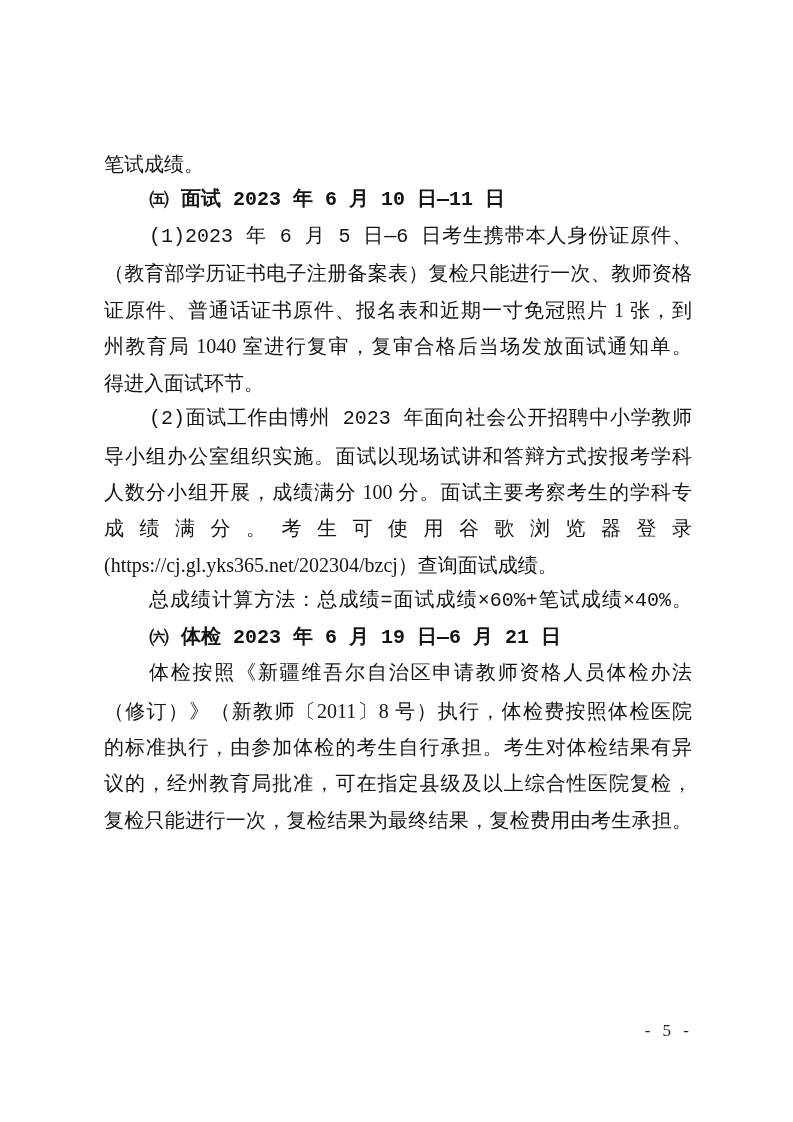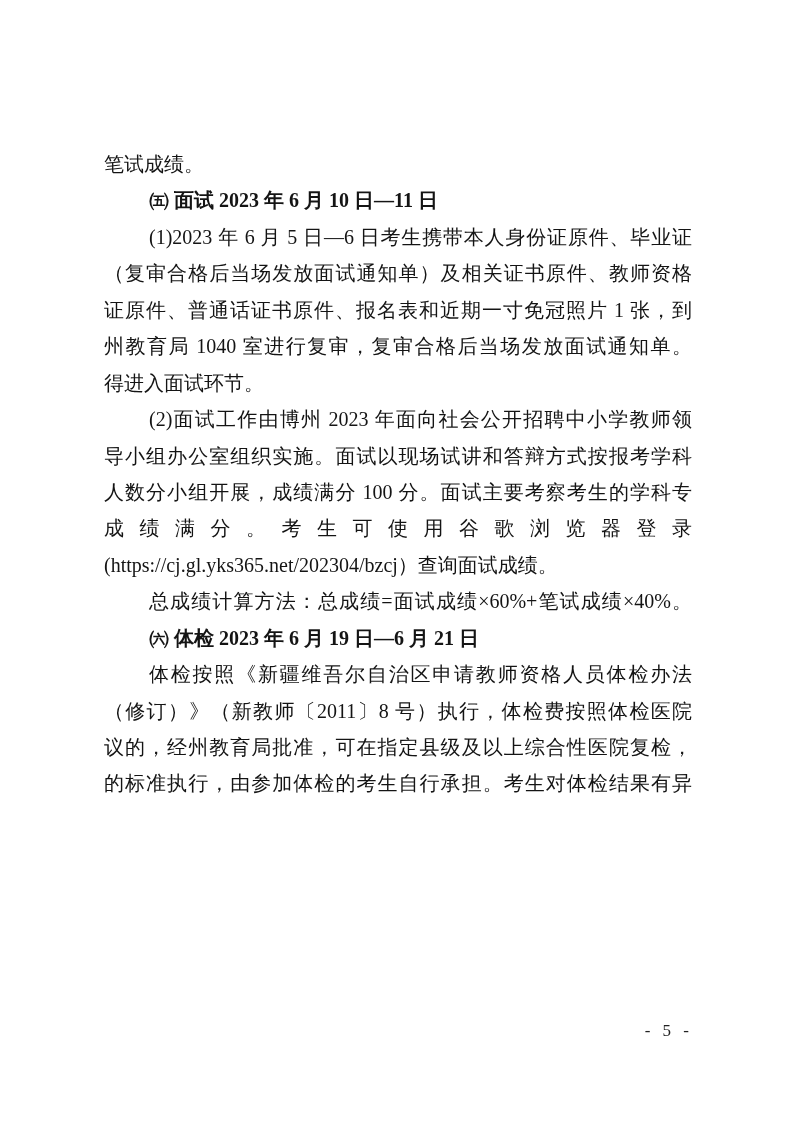--- a/index.html
+++ b/index.html
@@ -26,50 +26,51 @@
     overflow: hidden;
   }
   .just {
     text-align: justify;
     text-align-last: justify;
   }
   .end {
     text-align: right;
     text-align-last: left;
   }
-  .indent { text-indent: 45px; }
+  .indent { text-indent: 45px; font-family: Liberation Mono, monospace; }
   .heading { font-weight: bold; }
   .page-number {
     position: absolute;
     top: 1018px;
     right: 100px;
     font-size: 17px;
     letter-spacing: 4px;
     color: #222222;
     line-height: 26px;
   }
 </style>
 </head>
 <body>
 
 <div class="page">
   <div class="content">
     <div class="line end">笔试成绩。</div>
     <div class="line end indent heading">㈤ 面试 2023 年 6 月 10 日—11 日</div>
     <div class="line just indent">(1)2023 年 6 月 5 日—6 日考生携带本人身份证原件、毕业证</div>
-    <div class="line just">（复审合格后当场发放面试通知单）及相关证书原件、教师资格</div>
+    <div class="line just">（教育部学历证书电子注册备案表）复检只能进行一次、教师资格</div>
     <div class="line just">证原件、普通话证书原件、报名表和近期一寸免冠照片 1 张，到</div>
     <div class="line just">州教育局 1040 室进行复审，复审合格后当场发放面试通知单。</div>
     <div class="line end">得进入面试环节。</div>
     <div class="line just indent">(2)面试工作由博州 2023 年面向社会公开招聘中小学教师领</div>
     <div class="line just">导小组办公室组织实施。面试以现场试讲和答辩方式按报考学科</div>
     <div class="line just">人数分小组开展，成绩满分 100 分。面试主要考察考生的学科专</div>
     <div class="line just">成绩满分。考生可使用谷歌浏览器登录</div>
     <div class="line end">(https://cj.gl.yks365.net/202304/bzcj）查询面试成绩。</div>
     <div class="line just indent">总成绩计算方法：总成绩=面试成绩×60%+笔试成绩×40%。</div>
     <div class="line end indent heading">㈥ 体检 2023 年 6 月 19 日—6 月 21 日</div>
     <div class="line just indent">体检按照《新疆维吾尔自治区申请教师资格人员体检办法</div>
     <div class="line just">（修订）》（新教师〔2011〕8 号）执行，体检费按照体检医院</div>
+    <div class="line just">的标准执行，由参加体检的考生自行承担。考生对体检结果有异</div>
     <div class="line just">议的，经州教育局批准，可在指定县级及以上综合性医院复检，</div>
-    <div class="line just">的标准执行，由参加体检的考生自行承担。考生对体检结果有异</div>
+    <div class="line just">复检只能进行一次，复检结果为最终结果，复检费用由考生承担。</div>
   </div>
   <div class="page-number">- 5 -</div>
 </div>
 
 </body></html>

